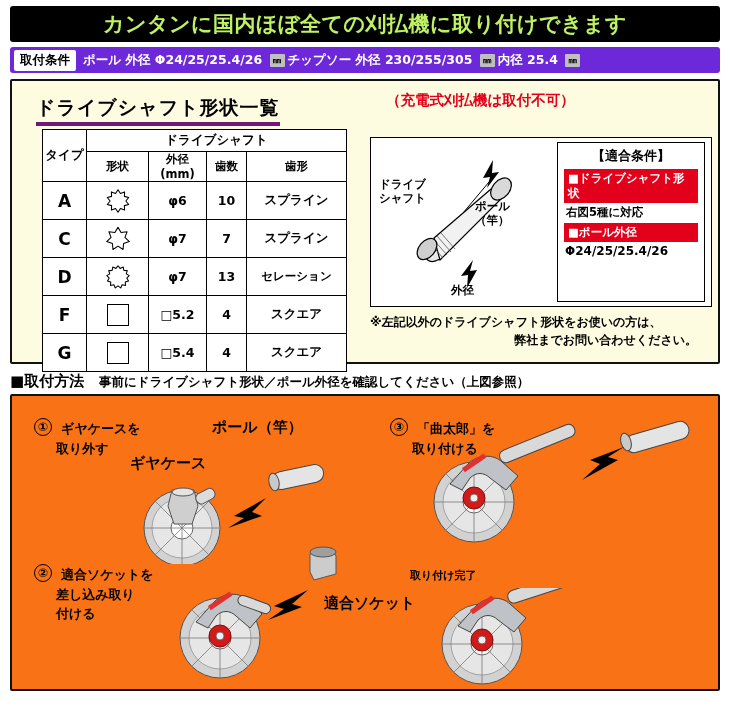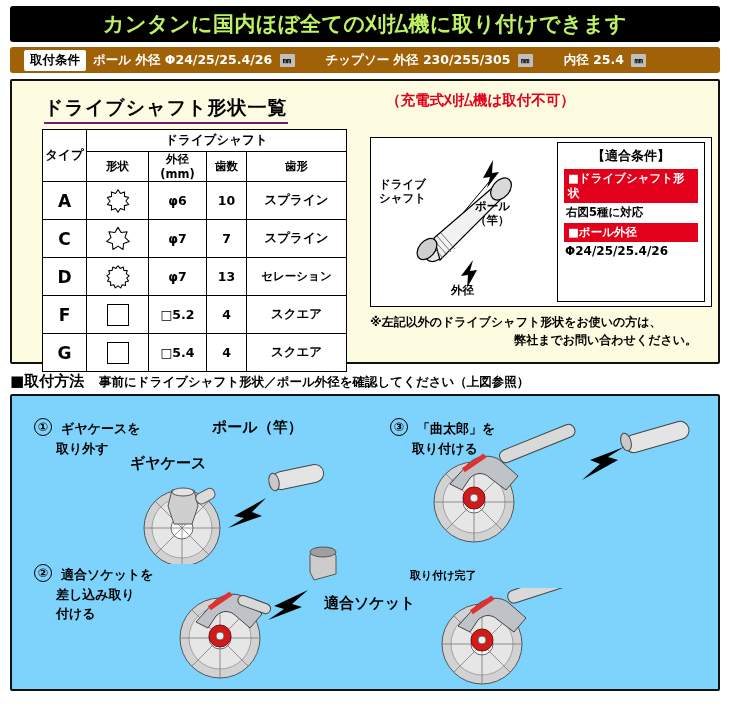--- a/index.html
+++ b/index.html
@@ -19,44 +19,44 @@
     position:absolute; left:10px; top:6px; width:710px; height:36px;
     background:#000; color:#bef264;
     display:flex; align-items:center; justify-content:center;
     font-weight:bold; font-size:21px; letter-spacing:0.5px;
     border-radius:3px;
   }
 
   
   .condbar {
     position:absolute; left:10px; top:47px; width:710px; height:26px;
-    background:#a16207; color:#fff; border-radius:3px;
+    background:#6d28d9; color:#fff; border-radius:3px;
     display:flex; align-items:center; font-size:12.5px; font-weight:bold;
-    padding:0 14px;
+    padding:0 4px;
   }
   .condbar .tag {
     background:#fff; color:#000; font-weight:bold; font-size:12.5px;
     padding:2px 6px; border-radius:2px; margin-right:7px; white-space:nowrap;
   }
-  .condbar .seg { white-space:nowrap; margin-right:31px; }
+  .condbar .seg { white-space:nowrap; margin-right:3px; }
   .condbar .unitbox {
     display:inline-block; background:#bfbfbf; color:#000; font-size:9px;
     padding:0 3px; margin-left:3px; border-radius:1px; vertical-align:middle;
   }
 
   
   .yellowpanel {
     position:absolute; left:10px; top:79px; width:710px; height:285px;
     background:#fdfbe0; border:2px solid #111; border-radius:2px;
   }
 
   .tbl-title {
-    position:absolute; left:32px; top:14px;
+    position:absolute; left:24px; top:14px;
     font-size:19px; font-weight:bold; letter-spacing:1px;
-    border-bottom:2px solid #701a75; padding-bottom:1px;
+    border-bottom:4px solid #701a75; padding-bottom:1px;
   }
 
   
   table.shaft {
     position:absolute; left:30px; top:48px;
     border-collapse:collapse; background:#fff;
     font-size:12.5px;
   }
   table.shaft td, table.shaft th {
     border:1px solid #000; text-align:center; vertical-align:middle;
@@ -112,21 +112,21 @@
   
   .installhdr {
     position:absolute; left:10px; top:372px; width:710px;
     font-size:14px; font-weight:bold;
   }
   .installhdr .b1 { font-size:15px; }
   .installhdr .b2 { font-size:12.5px; font-weight:bold; margin-left:10px;}
 
   .whitepanel {
     position:absolute; left:10px; top:394px; width:710px; height:297px;
-    border:2px solid #111; border-radius:2px; background:#7dd3fc;
+    border:2px solid #111; border-radius:2px; background:#f97316;
   }
 
   .stepnum {
     display:inline-block; width:18px; height:18px; border:1.5px solid #000;
     border-radius:50%; text-align:center; line-height:16px; font-size:12px;
     font-weight:bold; margin-right:4px; vertical-align:top;
   }
   .steptxt { font-size:13px; font-weight:bold; line-height:1.35; }
 
   .partlabel { position:absolute; font-size:15px; font-weight:bold; }

